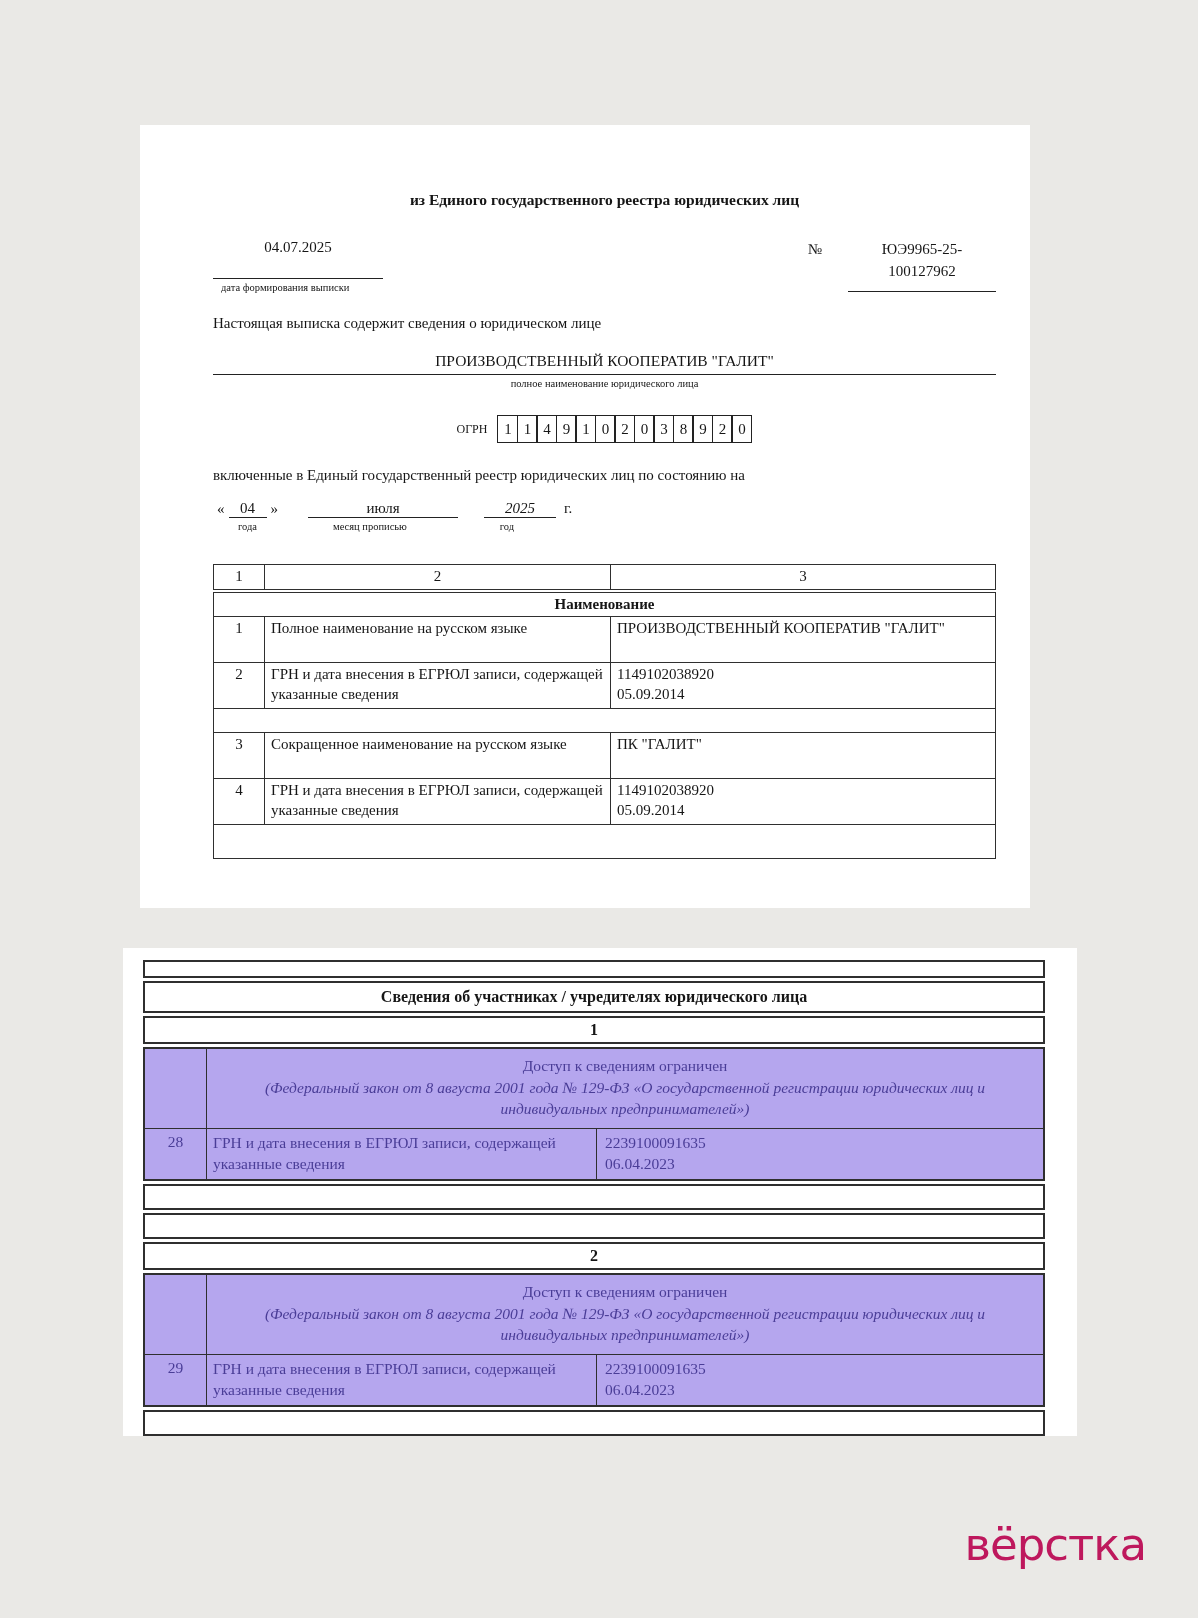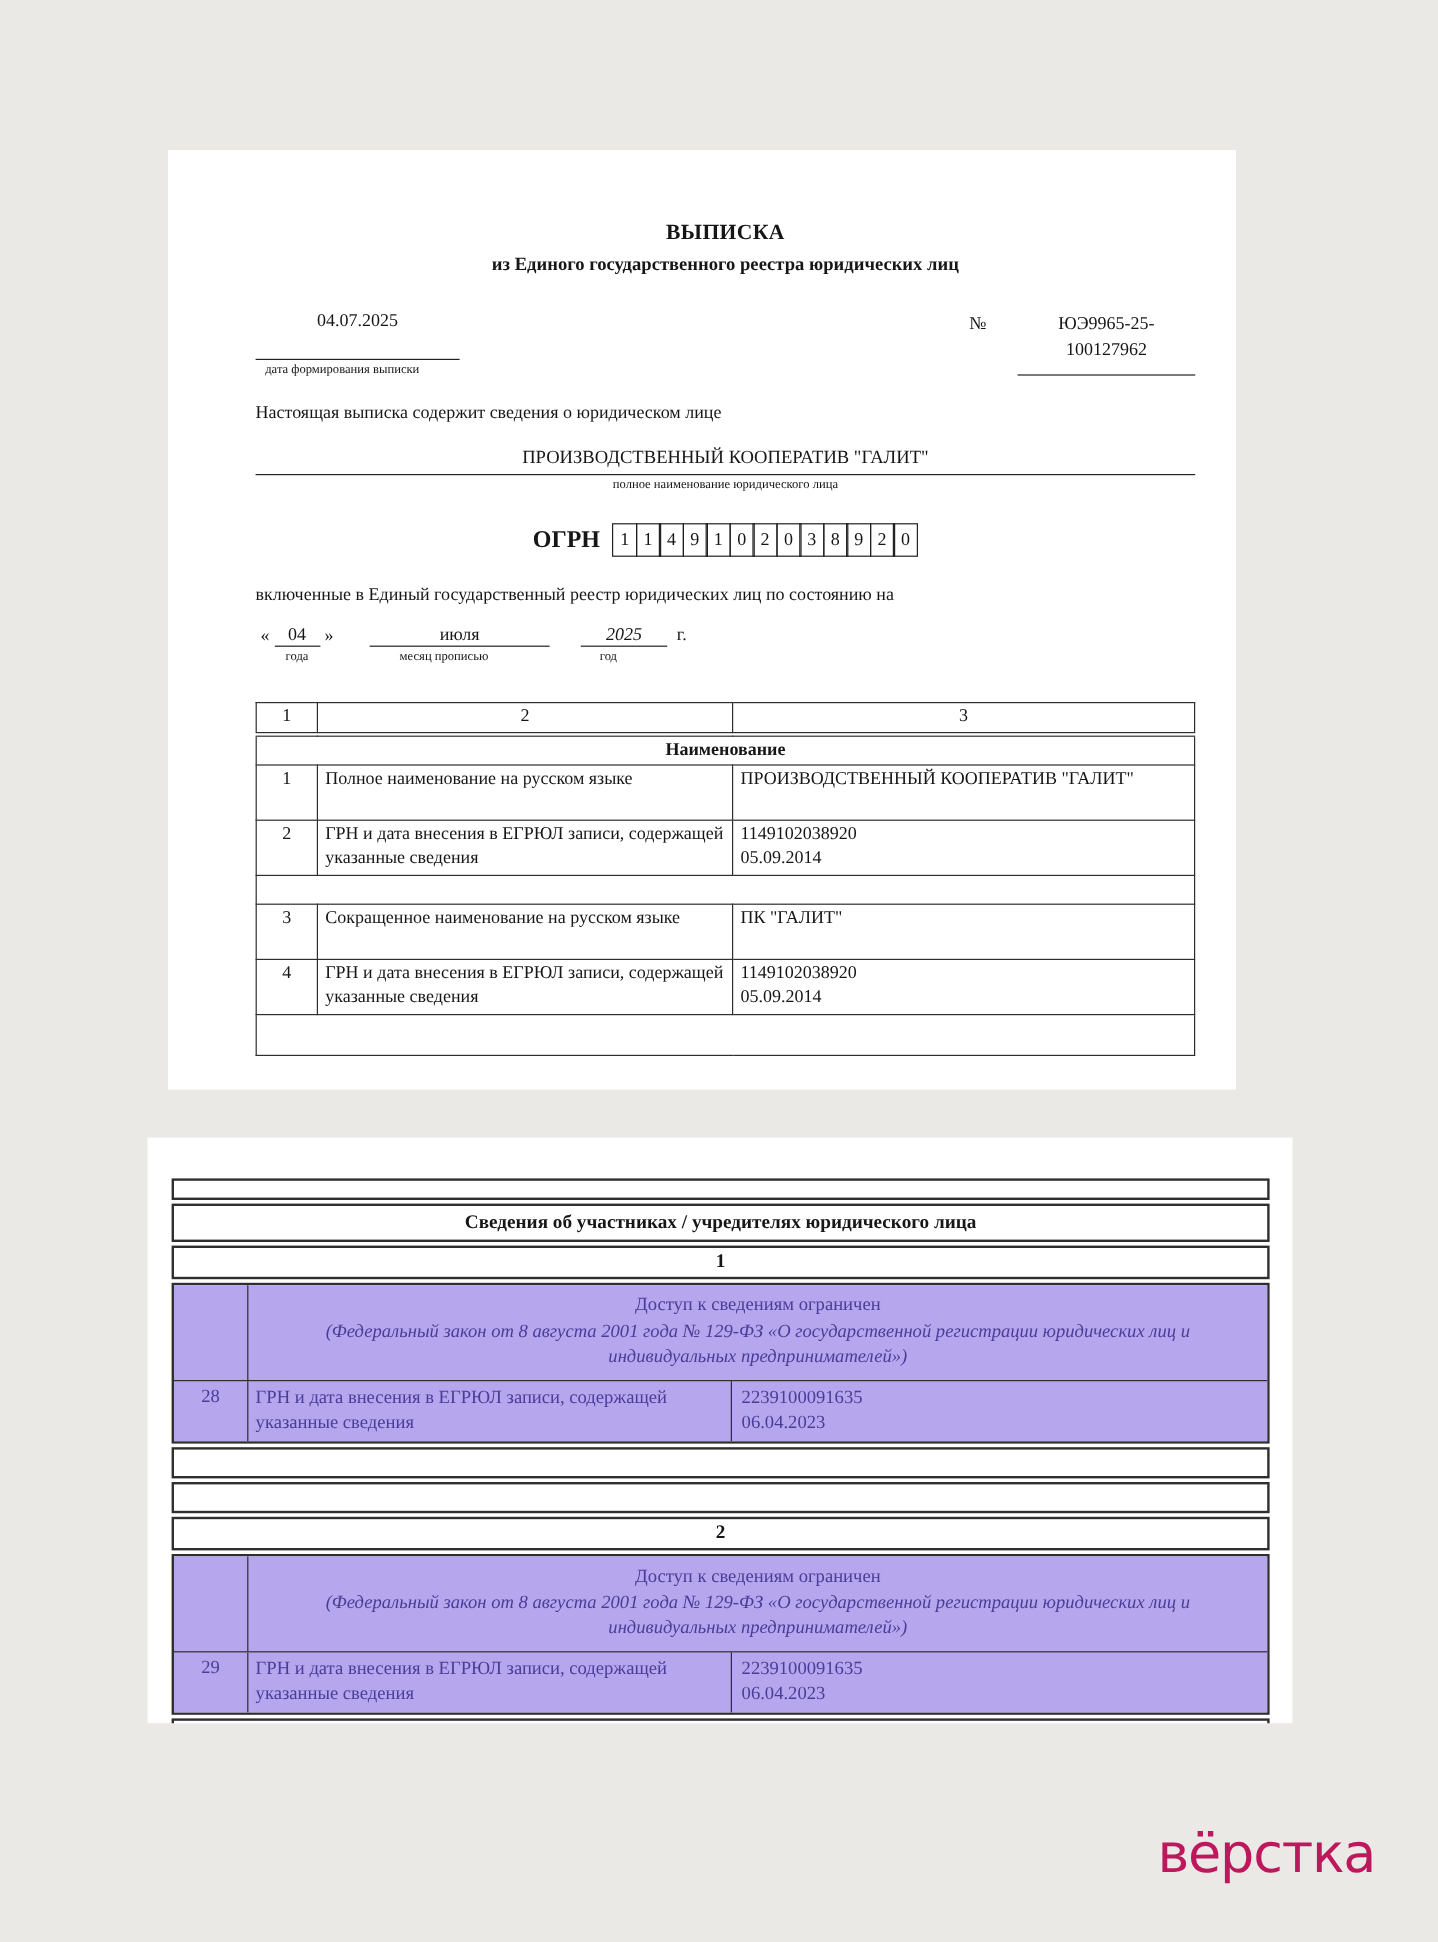--- a/index.html
+++ b/index.html
@@ -38,21 +38,21 @@
   .head-spacer{flex:1;}
   .num-sign{font-size:15px;margin-top:2px;margin-right:26px;}
   .num-block{width:148px;text-align:center;}
   .num-lines{font-size:15px;line-height:1.45;}
   .num-block .u-line{margin-top:8px;}
   .intro{font-size:15px;margin-top:22px;}
   .company-wrap{margin-top:20px;border-bottom:1.5px solid #222;padding-bottom:4px;}
   .company-name{text-align:center;font-size:15.5px;}
   .company-label{text-align:center;font-size:10.5px;margin-top:3px;}
   .ogrn-row{display:flex;justify-content:center;align-items:center;margin-top:26px;}
-  .ogrn-label{font-weight:bold;font-size:20px;margin-right:10px;}
+  .ogrn-label{font-weight:normal;font-size:12px;margin-right:10px;}
   .ogrn-boxes{display:inline-flex;}
   .obox{
     width:21px;height:28px;border:1.5px solid #222;margin-left:-1.5px;
     display:flex;align-items:center;justify-content:center;font-size:15px;
   }
   .obox:first-child{margin-left:0;}
   .included{font-size:15px;margin-top:24px;}
   .when-row{display:flex;align-items:flex-start;margin-top:16px;font-size:15px;}
   .w-item{text-align:center;}
   .w-top{display:flex;align-items:flex-end;}
@@ -74,21 +74,21 @@
   .t1 .section-row td{
     text-align:center;font-weight:bold;padding:2px 6px;
     border-top:4px double var(--border);
   }
   .t1 .data-row td{height:46px;}
   .t1 .spacer td{height:24px;}
   .t1 .spacer-end td{height:34px;}
   .ml{white-space:pre-line;}
   
   .page2{left:123px;top:948px;width:954px;height:488px;}
-  .p2-inner{padding:12px 19px 0 20px;margin-top:22px;}
+  .p2-inner{padding:12px 32px 0 20px;}
   .blk{border:2px solid var(--border);margin-top:3px;background:#fff;}
   .blk:first-child{margin-top:0;}
   .blk-thin{height:18px;}
   .blk-header{text-align:center;font-weight:bold;font-size:16px;padding:5px 4px;}
   .blk-index{text-align:center;font-weight:bold;font-size:16px;padding:3px 4px;}
   .blk-empty{height:26px;}
   .purple .g2,.purple .g3{background:var(--purple-bg);color:var(--purple-text);}
   .g2{display:grid;grid-template-columns:62px 1fr;}
   .g3{display:grid;grid-template-columns:62px 1fr 446px;border-top:1.5px solid var(--border);}
   .cell-num{border-right:1.5px solid var(--border);text-align:center;padding-top:4px;font-size:15.5px;}
@@ -101,21 +101,20 @@
     position:absolute;right:52px;top:1518px;
     font-family:"DejaVu Sans","Liberation Sans",sans-serif;
     font-size:45px;color:#be185d;letter-spacing:-1px;
   }
 </style>
 </head>
 <body>
 
 <div class="card page1">
   <div class="p1-inner">
-    <div class="doc-title">ВЫПИСКА</div>
     <div class="doc-subtitle">из Единого государственного реестра юридических лиц</div>
 
     <div class="head-row">
       <div class="date-block">
         <div class="date-value">04.07.2025</div>
         <div class="u-line"></div>
         <div class="small-label">дата формирования выписки</div>
       </div>
       <div class="head-spacer"></div>
       <div class="num-sign">№</div>

